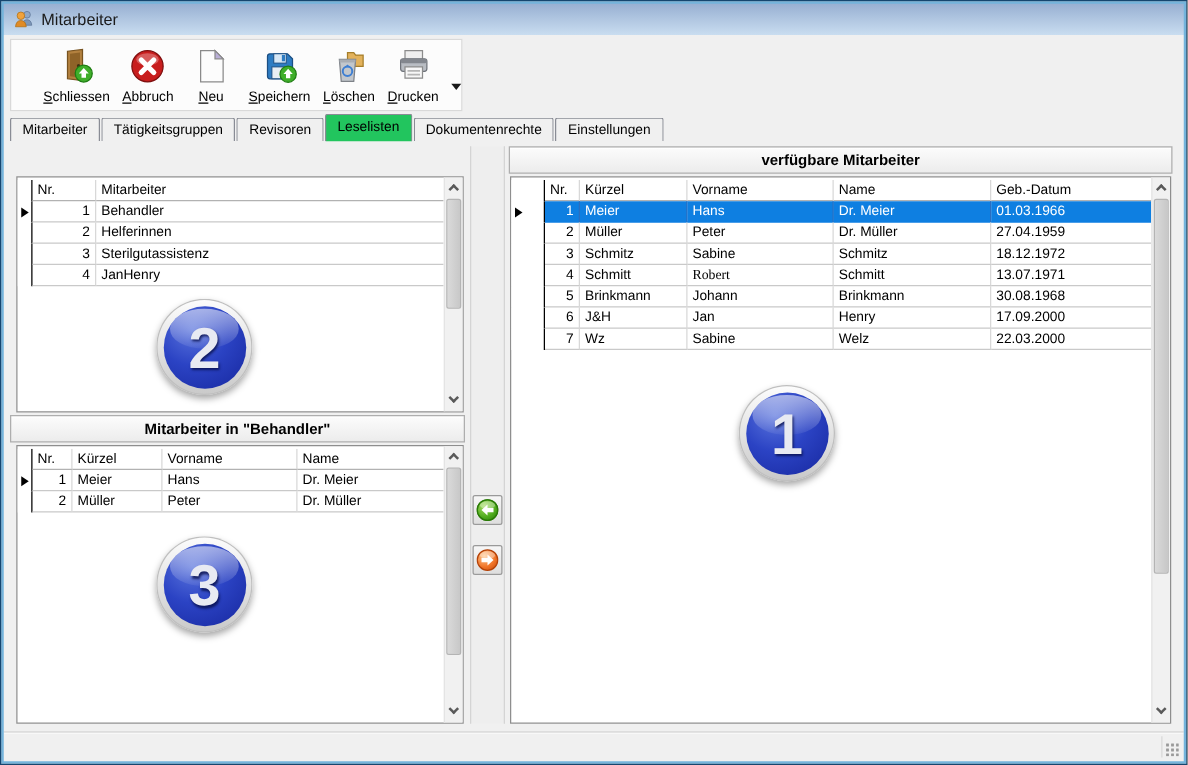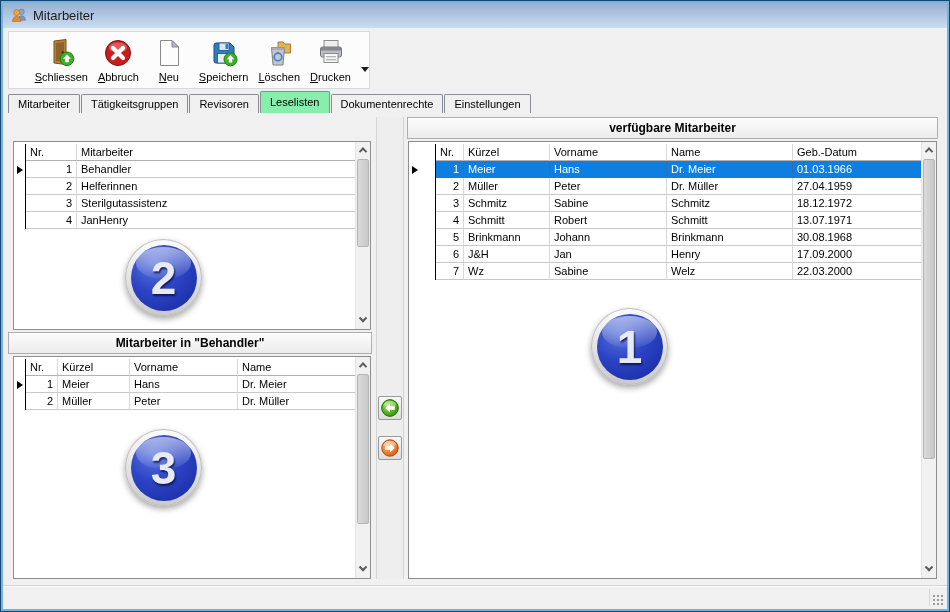--- a/index.html
+++ b/index.html
@@ -26,35 +26,35 @@
   .winbtn.min { left:840px; width:33px; }
   .winbtn.max { left:875px; width:31px; }
   .winbtn.close { left:907px; width:38px; border-color:#7c1a0a;
     background:linear-gradient(#f5b09b,#dd6a4b 40%,#c03418); }
   .glyph-min { width:10px; height:3px; background:#3a4656; margin-top:8px; }
   .glyph-max { width:10px; height:9px; border:1px solid #3a4656; box-shadow:inset 0 2px 0 #3a4656; background:#fff0; }
   
   .client { position:absolute; left:3px; right:3px; top:28px; bottom:3px; background:#f0f0f0; }
   
   .toolbar { position:absolute; left:8px; top:31px; width:362px; height:58px; background:#fcfcfc;
-    border:1px solid #d9d9d9; display:flex; align-items:flex-start; z-index:4;padding-left:14px; }
+    border:1px solid #d9d9d9; display:flex; align-items:center; z-index:4;padding-left:14px; }
   .tb-grip { width:7px; margin:3px 2px 3px 2px; background-image:radial-gradient(circle,#4a4a4a 1px,transparent 1.3px);
     background-size:4px 4px; background-position:1px 1px; }
   .tb-buttons { display:flex; align-items:flex-end; padding-bottom:3px; }
   .tbtn { display:flex; flex-direction:column; align-items:center; justify-content:flex-end;
     min-width:50px; padding:2px 5px 0 5px; height:52px; cursor:default; }
   .tbtn svg { width:32px; height:32px; }
   .tlabel { font-size:11px; line-height:13px; white-space:nowrap; }
   .tb-dropdown { align-self:center; margin-left:5px; margin-top:18px; width:0; height:0;
     border-left:4px solid transparent; border-right:4px solid transparent; border-top:5px solid #1a1a1a; }
   
   .tabs { position:absolute; left:8px; top:91px; height:22px; display:flex; align-items:flex-end; z-index:4; }
   .tab { height:19px; line-height:18px; padding:0 9px; background:#f0f0f0;
     border:1px solid #898c95; border-bottom:none; border-radius:2px 2px 0 0; margin-right:1px; white-space:nowrap; }
-  .tab.active { height:22px; line-height:21px; background:#86efac; position:relative; z-index:2; }
+  .tab.active { height:22px; line-height:21px; background:#22c55e; position:relative; z-index:2; }
   
   .panel-header { position:absolute; height:22px; background:linear-gradient(#fcfcfc,#ececec);
     border:1px solid #aeaeae; box-shadow:inset 0 1px 0 #fff; text-align:center; font-weight:bold;
     font-size:12px; line-height:20px; z-index:3; }
   
   .grid { position:absolute; background:#fff; border:1px solid #8e8e8e; z-index:3; }
   .gbody { position:absolute; top:2px; left:0; right:15px; bottom:0; overflow:hidden; }
   .grow { display:flex; height:17px; line-height:16px; }
   .grow .gcell { border-bottom:1px solid #c9c9c9; border-right:1px solid #d8d8d8; padding-left:4px;
     overflow:hidden; white-space:nowrap; flex:none; }
@@ -340,21 +340,21 @@
           <div class="gcell gnum" style="width: 28px;">3</div>
           <div class="gcell" style="width: 86px;">Schmitz</div>
           <div class="gcell" style="width: 117px;">Sabine</div>
           <div class="gcell" style="width: 126px;">Schmitz</div>
           <div class="gcell gflex">18.12.1972</div>
         </div>
         <div class="grow">
           <div class="gind"></div>
           <div class="gcell gnum" style="width: 28px;">4</div>
           <div class="gcell" style="width: 86px;">Schmitt</div>
-          <div class="gcell" style="width: 117px;">Robert</div>
+          <div class="gcell" style="width: 117px; font-family: Liberation Serif, serif;">Robert</div>
           <div class="gcell" style="width: 126px;">Schmitt</div>
           <div class="gcell gflex">13.07.1971</div>
         </div>
         <div class="grow">
           <div class="gind"></div>
           <div class="gcell gnum" style="width: 28px;">5</div>
           <div class="gcell" style="width: 86px;">Brinkmann</div>
           <div class="gcell" style="width: 117px;">Johann</div>
           <div class="gcell" style="width: 126px;">Brinkmann</div>
           <div class="gcell gflex">30.08.1968</div>

